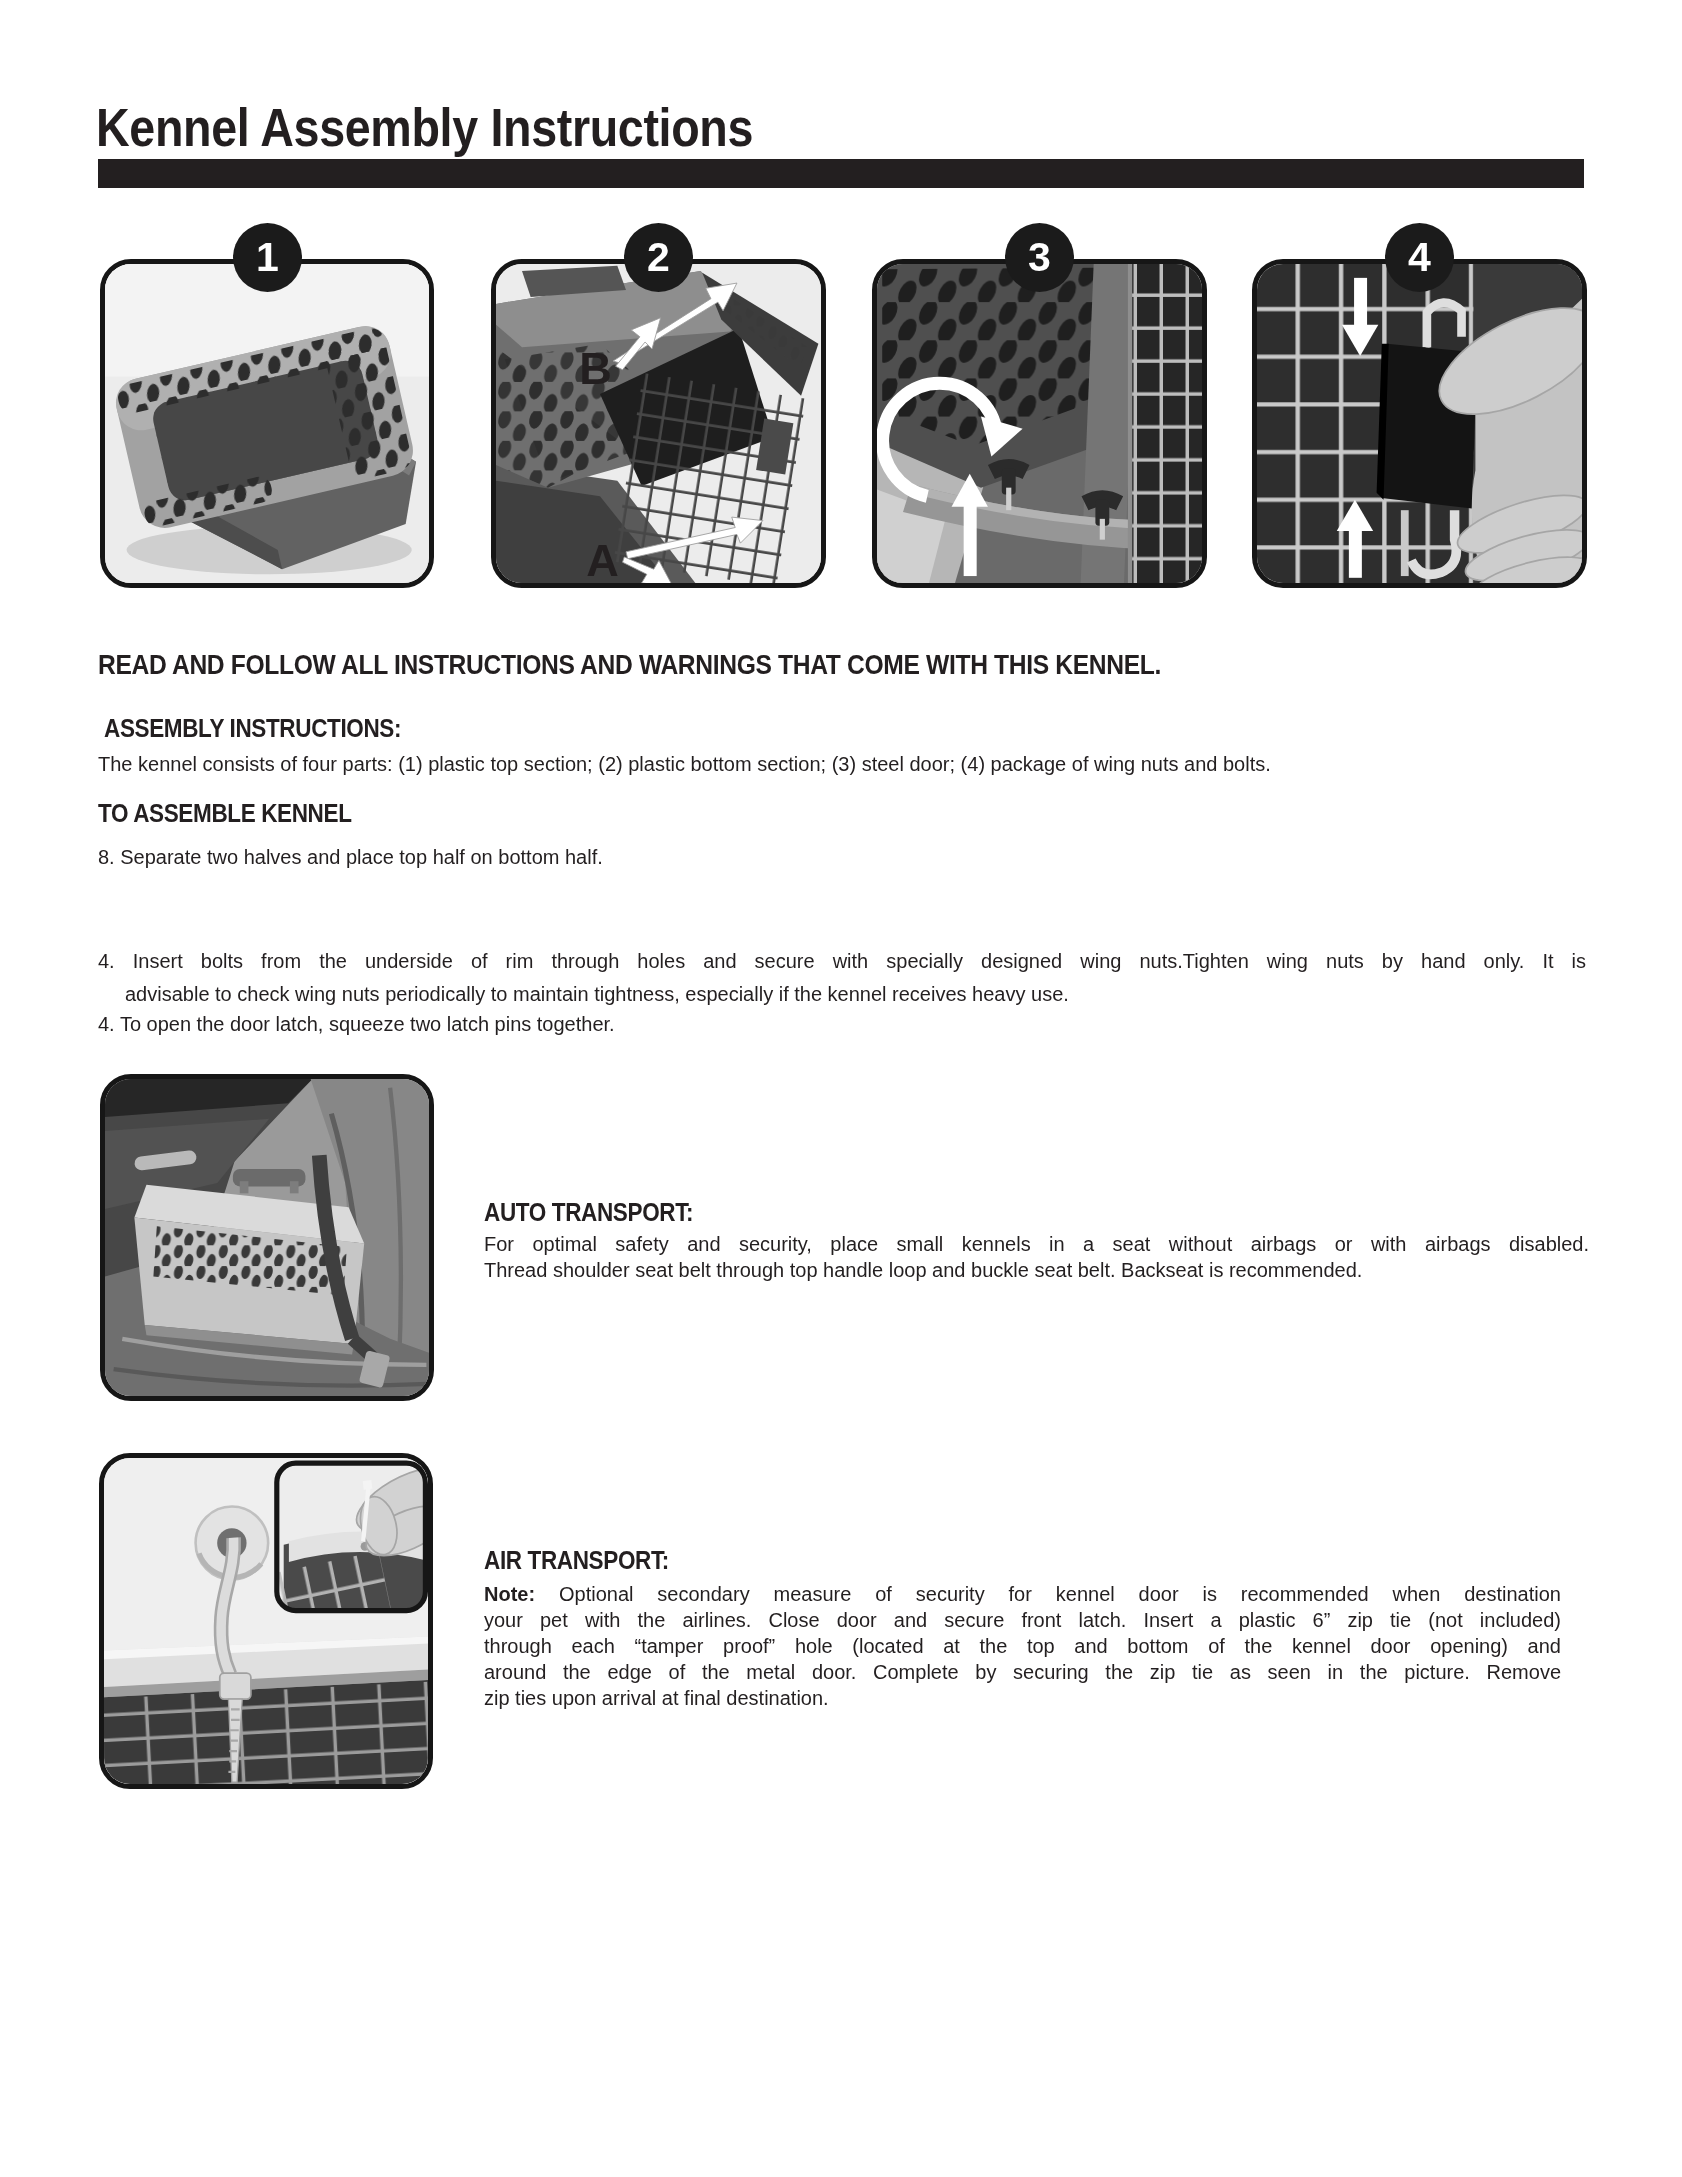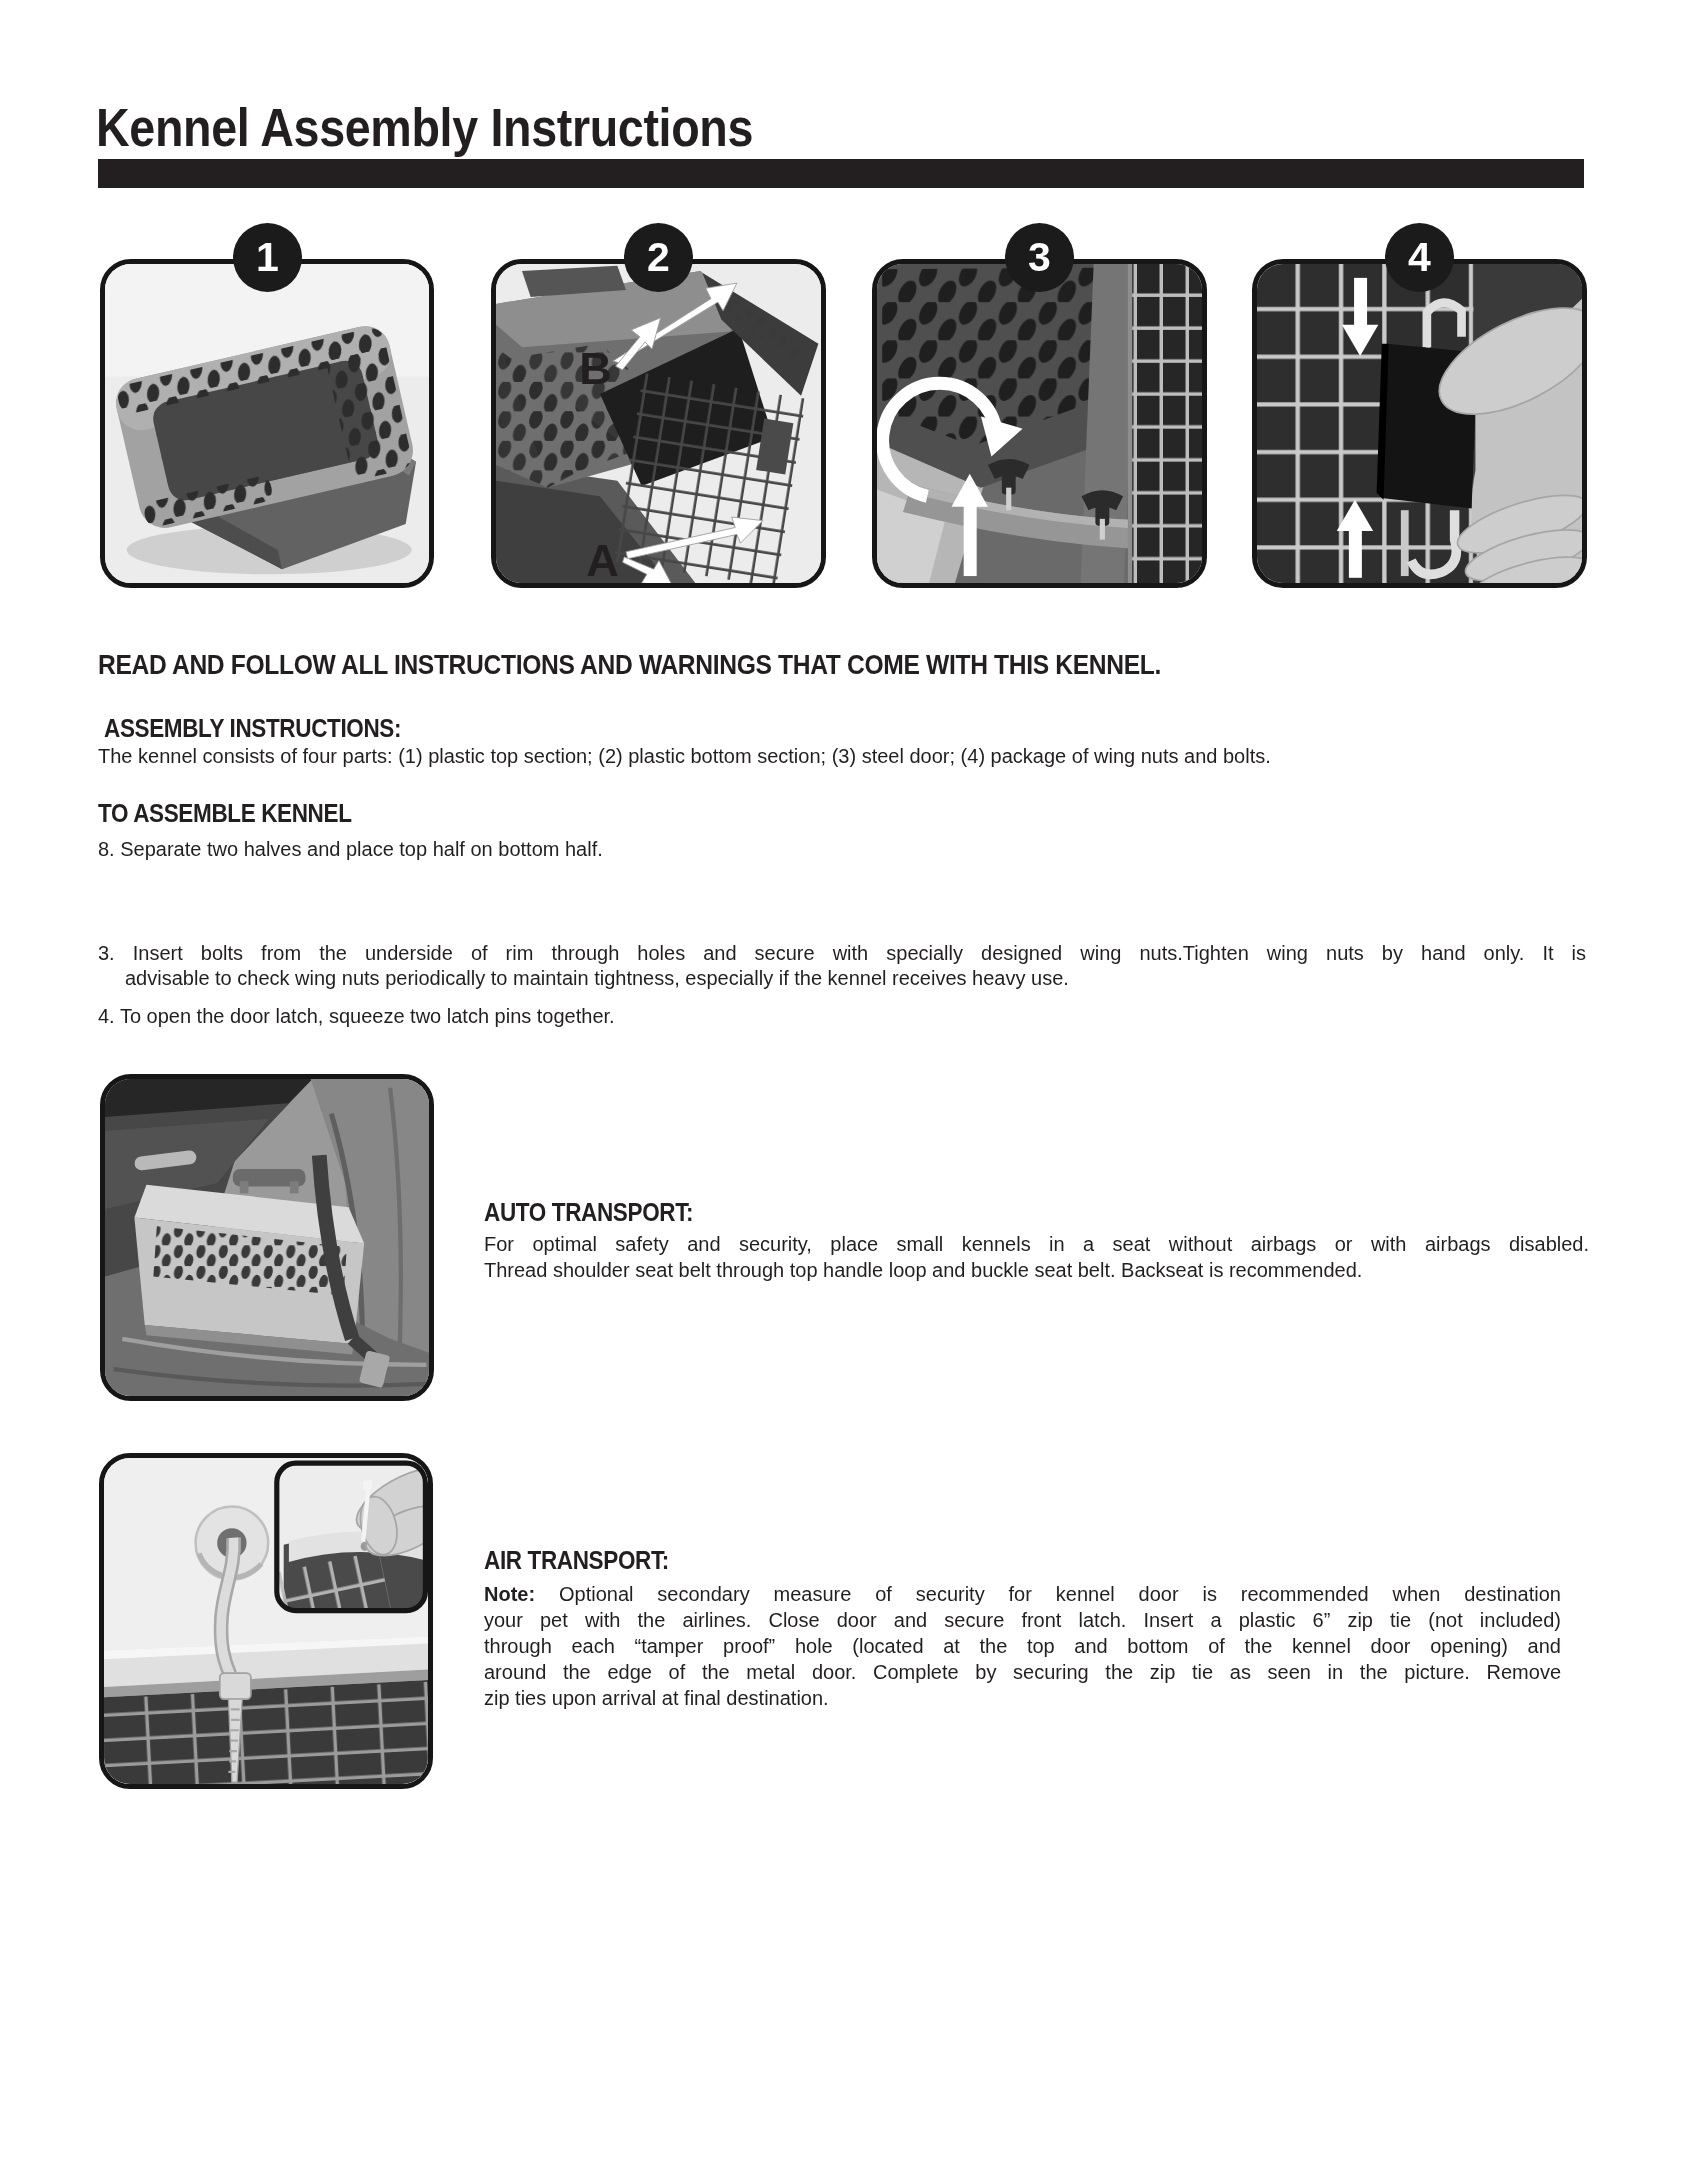--- a/index.html
+++ b/index.html
@@ -7,21 +7,21 @@
   .abs{position:absolute;}
   .cond{display:inline-block;transform:scaleX(.9);transform-origin:0 50%;white-space:nowrap;font-weight:bold;letter-spacing:-0.4px;}
   #title{left:96px;top:99px;font-size:53px;line-height:1.1;}
   #bar{left:98px;top:159px;width:1486px;height:29px;background:#231f20;}
   .photo{border:5.2px solid #161616;border-radius:31px;overflow:hidden;background:#ececec;box-sizing:border-box;}
   .photo svg{display:block;width:100%;height:100%;}
   .badge{width:69px;height:69px;border-radius:50%;background:#1b1b1b;color:#fff;font-weight:bold;font-size:41px;line-height:69px;text-align:center;z-index:5;}
   .h1{font-size:28px;}
   .h2{font-size:25px;}
   .body-text{font-size:20px;line-height:25px;}
-  .body-text .tl{min-height:25px;}
+  .body-text .tl{min-height:25px;margin-top:8px;}
   .sect-body{font-size:20px;line-height:26px;}
   .sect-body .tl{min-height:26px;}
   .jl{text-align:justify;text-align-last:justify;}
   .wrap{padding-left:27px;}
   b{font-weight:bold;}
 </style>
 </head>
 <body>
 
 <svg width="0" height="0" style="position:absolute" aria-hidden="true">
@@ -208,21 +208,21 @@
 <div class="abs h2" style="left:98px;top:799px;">
   <span class="cond">TO ASSEMBLE KENNEL</span>
 </div>
 
 <div class="abs body-text" style="left:98px;top:837px;width:1488px;">
     <div class="tl"><span>8. Separate two halves and place top half on bottom half.</span></div>
   </div>
 <div class="abs body-text" style="left:98px;top:877px;width:1488px;">
   </div>
 <div class="abs body-text" style="left:98px;top:941px;width:1488px;">
-    <div class="tl jl"><span>3. Insert bolts from the underside of rim through holes and secure with specially designed wing nuts.Tighten wing nuts by hand only. It is</span></div>
+    <div class="tl jl"><span>4. Insert bolts from the underside of rim through holes and secure with specially designed wing nuts.Tighten wing nuts by hand only. It is</span></div>
     <div class="tl wrap"><span>advisable to check wing nuts periodically to maintain tightness, especially if the kennel receives heavy use.</span></div>
   </div>
 <div class="abs body-text" style="left:98px;top:1004px;width:1488px;">
     <div class="tl"><span>4. To open the door latch, squeeze two latch pins together.</span></div>
   </div>
 
 <figure class="abs photo" style="left:100px;top:1074px;width:334px;height:327px;margin:0;">
   <svg viewBox="0 0 375 366" preserveAspectRatio="none">
     <rect x="0" y="0" width="375" height="366" fill="#9a9a9a"></rect>
     <g>

